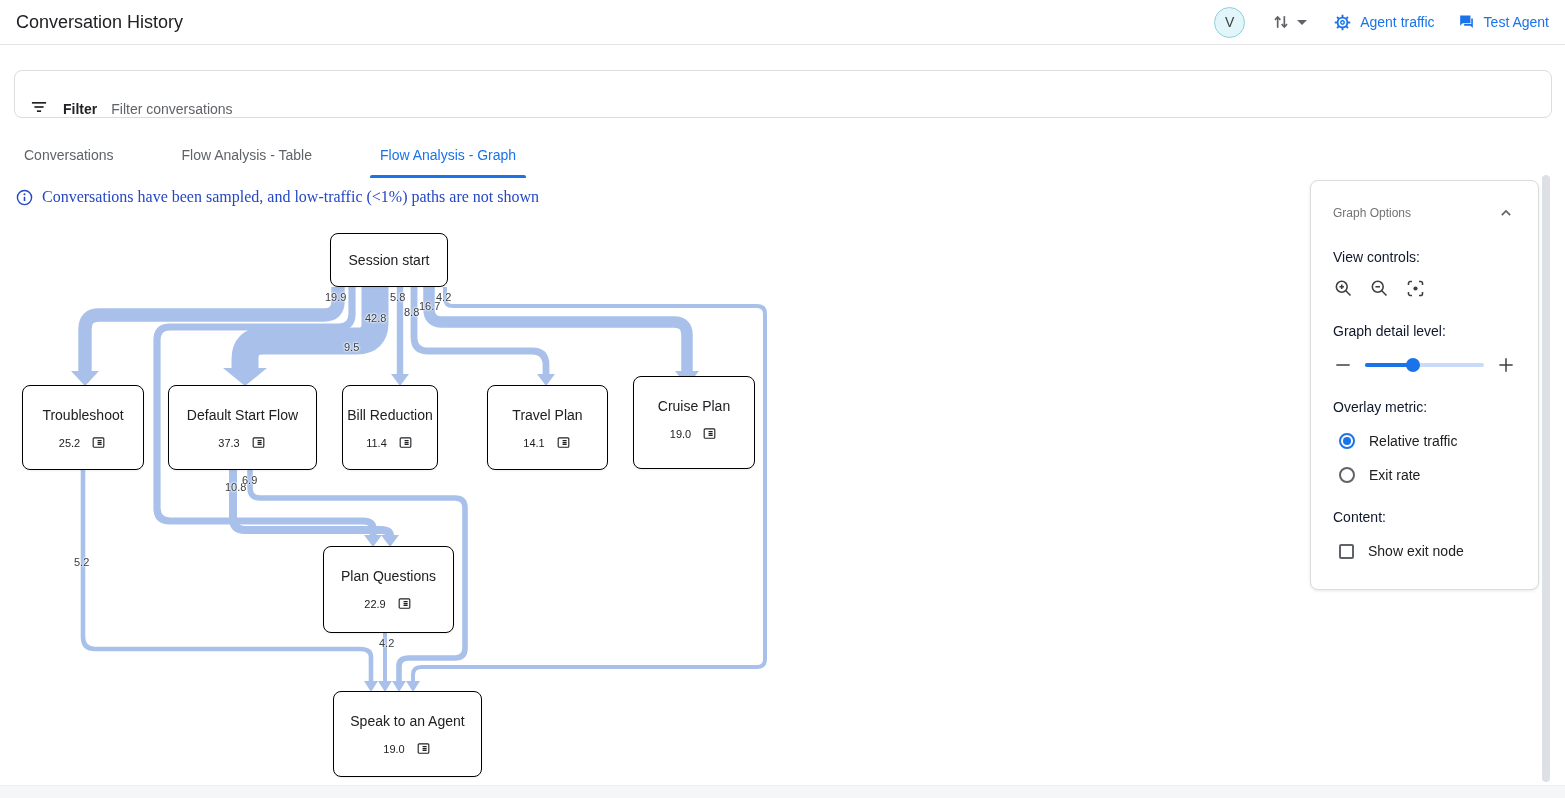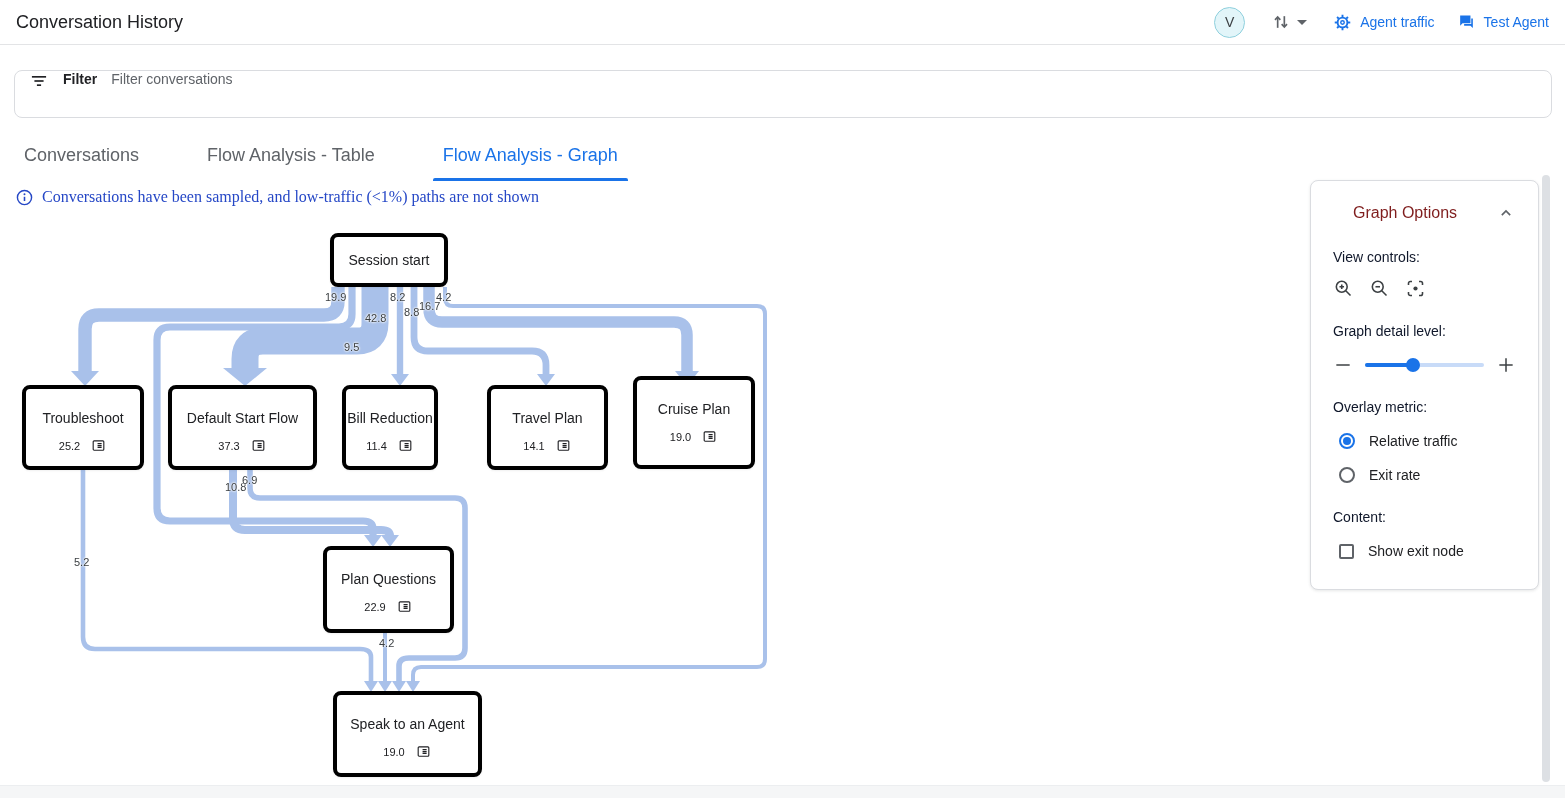--- a/index.html
+++ b/index.html
@@ -14,57 +14,57 @@
   .header-right { margin-left:auto; display:flex; align-items:center; gap:22px; }
   .avatar { width:31px; height:31px; border-radius:50%; background:#e2f5f9; border:1px solid #8fd0dd;
     display:flex; align-items:center; justify-content:center; font-size:14px; color:#3c4043; cursor:pointer; }
   .sort-group { display:flex; align-items:center; gap:6px; cursor:pointer; padding:4px; }
   .caret-down { width:0; height:0; border-left:5px solid transparent; border-right:5px solid transparent;
     border-top:5px solid #5f6368; }
   .hdr-link { display:flex; align-items:center; gap:8px; color:#1a73e8; font-size:14px; font-weight:500; cursor:pointer; }
 
   
   .filter-bar { position:absolute; left:14px; right:13px; top:70px; height:48px; border:1px solid #dadce0;
-    border-radius:8px; display:flex; align-items:flex-start; padding:0 14px; gap:14px; background:#fff; }
+    border-radius:8px; display:flex; align-items:flex-end; padding:0 14px; gap:14px; background:#fff; }
   .filter-label { font-size:14px; font-weight:700; color:#202124; }
   .filter-input { border:none; outline:none; flex:1; font-size:14px; color:#202124;
     font-family:"Liberation Sans", sans-serif; }
   .filter-input::placeholder { color:#5f6368; opacity:1; }
 
   
   .tabs { position:absolute; left:14px; top:132px; height:46px; display:flex; gap:48px; align-items:center; }
-  .tab { font-size:18px; font-weight:500; color:#5f6368; cursor:pointer; padding:14px 10px; position:relative; }
+  .tab { font-size:14px; font-weight:500; color:#5f6368; cursor:pointer; padding:14px 10px; position:relative; }
   .tab.active { color:#1a73e8; }
   .tab.active::after { content:""; position:absolute; left:0; right:0; bottom:-1px; height:3px;
     background:#1a73e8; border-radius:2px 2px 0 0; }
 
   
   .notice { position:absolute; left:16px; top:188px; display:flex; align-items:center; gap:9px; }
   .notice-text { font-family:"Liberation Serif", serif; font-size:16px; color:#2547c6; }
 
   
   .graph-canvas { position:absolute; left:0; top:215px; width:810px; height:575px; z-index:1; }
   .edges-svg { position:absolute; left:0; top:220px; width:810px; height:575px; z-index:2; }
   .edge-label { position:absolute; z-index:4; font-size:11px; color:#3c4043;
     text-shadow:0 0 2px #fff, 0 0 2px #fff, 0 0 3px #fff; }
-  .gnode { position:absolute; z-index:5; background:#fff; border:4px solid #000000; border-radius:8px;
+  .gnode { position:absolute; z-index:5; background:#fff; border:1px solid #000000; border-radius:8px;
     box-shadow:0 1px 2px rgba(60,64,67,.08); display:flex; flex-direction:column; align-items:center;
     justify-content:flex-start; padding-top:21px; gap:12px; cursor:pointer; }
   .gnode.center { justify-content:center; padding-top:0; }
   .gnode-title { font-size:14px; color:#202124; white-space:nowrap; }
   .gnode-value-row { display:flex; align-items:center; gap:10px; }
   .gnode-value { font-size:11px; color:#202124; }
   .table-icon { width:17px; height:15px; cursor:pointer; }
 
   
   .panel { position:absolute; left:1310px; top:180px; width:229px; height:410px; background:#fff;
     border:1px solid #dadce0; border-radius:8px; box-shadow:0 1px 3px rgba(60,64,67,.12);
     padding:22px 22px 0 22px; z-index:20; }
   .panel-header { display:flex; align-items:center; justify-content:space-between; }
-  .panel-title { font-size:16px; color:#7f1d1d;margin-left:20px; }
+  .panel-title { font-size:12px; color:#737373; }
   .panel-section-label { font-size:14px; color:#0f172a; }
   .view-icons { display:flex; gap:15px; margin-top:13px; }
   .icon-btn { cursor:pointer; display:inline-flex; }
   .slider-row { display:flex; align-items:center; gap:12px; margin-top:16px; }
   .slider { position:relative; flex:1; height:14px; cursor:pointer; }
   .slider-track { position:absolute; left:0; right:0; top:5px; height:4px; border-radius:2px; background:#c8dbf8; }
   .slider-fill { position:absolute; left:0; top:5px; height:4px; border-radius:2px; background:#1a73e8; }
   .slider-thumb { position:absolute; top:0; width:14px; height:14px; margin-left:-7px; border-radius:50%;
     background:#1a73e8; }
   .option-row { display:flex; align-items:center; gap:14px; margin:18px 0 0 6px; cursor:pointer; }
@@ -192,21 +192,21 @@
       <polygon points="381,315 399,315 390,327"></polygon>
       <polygon points="392,461 406,461 399,472"></polygon>
       <polygon points="364,461 378,461 371,472"></polygon>
       <polygon points="378,461 392,461 385,472"></polygon>
     </g>
   </svg>
 
   <span class="edge-label" style="left:325px; top:291px;">19.9</span>
   <span class="edge-label" style="left:344px; top:302px;margin-top:39px;">9.5</span>
   <span class="edge-label" style="left:365px; top:312px;">42.8</span>
-  <span class="edge-label" style="left:390px; top:291px;">8.2</span>
+  <span class="edge-label" style="left:390px; top:291px;">5.8</span>
   <span class="edge-label" style="left:404px; top:306px;">8.8</span>
   <span class="edge-label" style="left:419px; top:300px;">16.7</span>
   <span class="edge-label" style="left:436px; top:291px;">4.2</span>
   <span class="edge-label" style="left:225px; top:481px;">10.8</span>
   <span class="edge-label" style="left:242px; top:474px;">6.9</span>
   <span class="edge-label" style="left:74px;  top:556px;">5.2</span>
   <span class="edge-label" style="left:379px; top:637px;">4.2</span>
 
   <div class="gnode center" style="left:330px; top:233px; width:118px; height:54px;">
     <div class="gnode-title">Session start</div>

